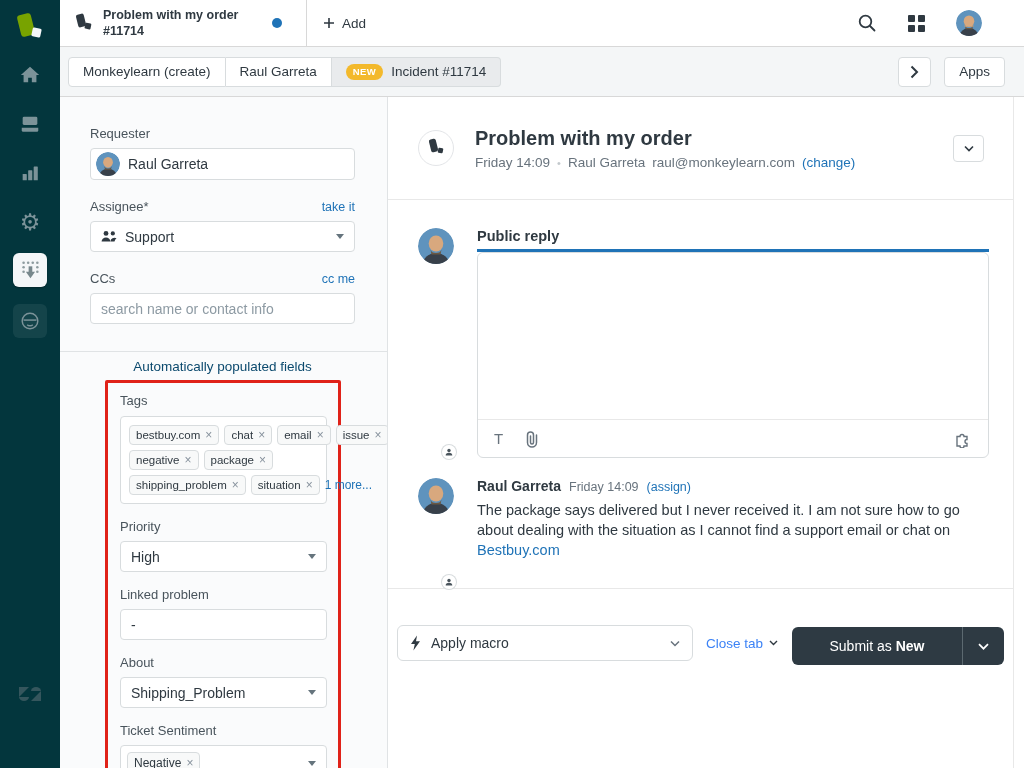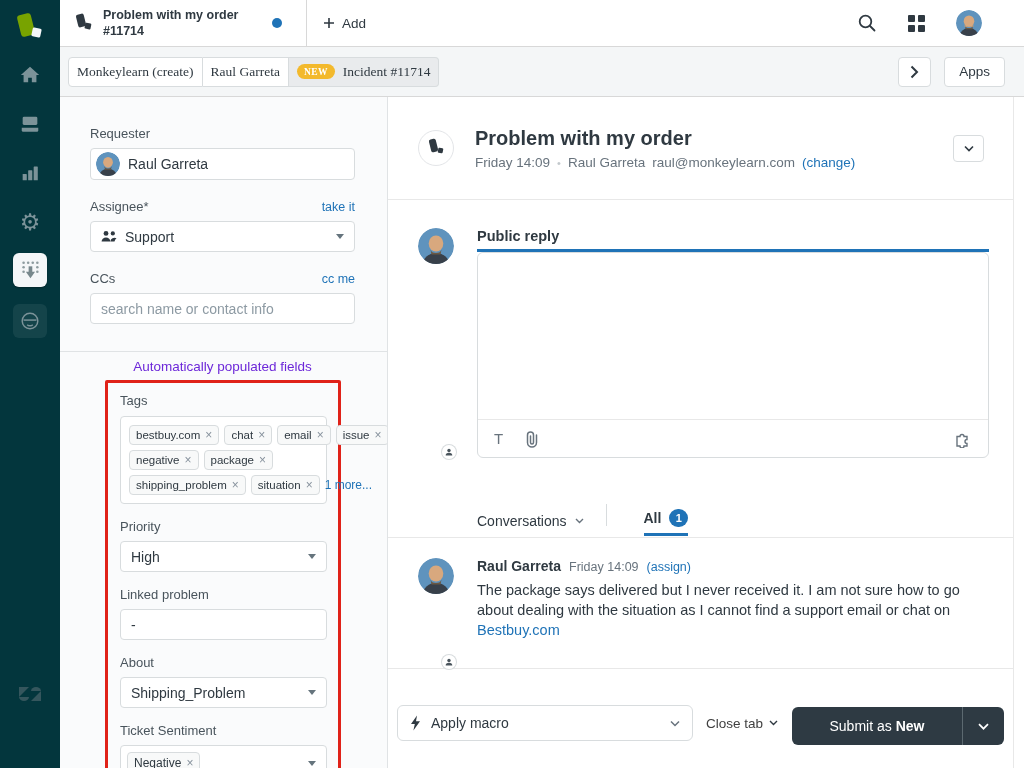--- a/index.html
+++ b/index.html
@@ -43,21 +43,21 @@
   .avatar svg { display:block; }
   .avatar.sz26 { width:26px; height:26px; }
   .avatar.sz24 { width:24px; height:24px; }
   .avatar.sz36 { width:36px; height:36px; }
   .avatar-wrap { position:relative; flex:none; }
   .mini-badge { position:absolute; right:-2px; bottom:-1px; width:14px; height:14px; background:#fff; border-radius:50%;
     display:flex; align-items:center; justify-content:center; box-shadow:0 0 0 1px #d8dcde; }
 
   
   .crumbbar { height:50px; background:#f4f6f7; border-bottom:1px solid #d8d8d8; display:flex; align-items:center; padding:0 19px 0 8px; flex:none; }
-  .crumb { height:30px; background:#fff; border:1px solid #d8dcde; display:flex; align-items:center; padding:0 8px; font-size:13.5px; cursor:pointer; color:#2f3941;font-family:Liberation Serif, serif; }
+  .crumb { height:30px; background:#fff; border:1px solid #d8dcde; display:flex; align-items:center; padding:0 14px; font-size:13.5px; cursor:pointer; color:#2f3941; }
   .crumb:first-child { border-radius:4px 0 0 4px; }
   .crumb + .crumb { border-left:none; }
   .crumb.active { background:#e9ebed; border-radius:0 4px 4px 0; gap:8px; }
   .new-badge { background:#f3b92c; color:#fff; font-size:9.5px; font-weight:bold; padding:2.5px 7px; border-radius:9px; letter-spacing:.4px; }
   .crumb-right { margin-left:auto; display:flex; gap:13px; }
   .ghost-btn { height:30px; background:#fff; border:1px solid #d8dcde; border-radius:4px; display:flex; align-items:center; justify-content:center; font-size:13.5px; cursor:pointer; color:#2f3941; }
   .ghost-btn.sq { width:33px; }
   .ghost-btn.apps { padding:0 14px; }
 
   
@@ -71,21 +71,21 @@
   .plink { font-size:12.5px; color:#1f73b7; cursor:pointer;margin-left:17px; }
   .field { height:31px; background:#fff; border:1px solid #d8dcde; border-radius:4px; display:flex; align-items:center; padding:0 10px; font-size:14px; color:#2f3941; width:100%; cursor:pointer; }
   .field .caret { margin-left:auto; }
   .caret { width:0; height:0; border-left:4.5px solid transparent; border-right:4.5px solid transparent; border-top:5px solid #65747d; flex:none; }
   .req-field { gap:8px; padding-left:5px; height:32px; }
   .mt-req { margin-top:29px; }
   .mt-blk { margin-top:19px; }
   input.field { cursor:text; }
   input.field::placeholder { color:#8d9aa3; opacity:1; }
   .props-divider { border-top:1px solid #e0e3e5; margin:27px -32px 0 -30px; }
-  .annotation { color:#6d28d9; font-size:13.5px; text-align:center; margin-top:7px; font-weight:400; }
+  .annotation { color:#0c4a6e; font-size:13.5px; text-align:center; margin-top:7px; font-weight:400; }
   .redbox { border:3px solid #e02219; border-radius:2px; margin:6px 14px 0 15px; padding:10px 11px 14px 12px; }
   .tags-box { background:#fff; border:1px solid #d8dcde; border-radius:4px; padding:8px; margin-top:8px; display:flex; flex-direction:column; gap:5px; }
   .tag-row { display:flex; gap:5px; align-items:center; }
   .tag { display:inline-flex; align-items:center; gap:5px; background:#f8f9f9; border:1px solid #d8dcde; border-radius:4px; padding:3px 6px; font-size:11.5px; color:#2f3941; cursor:pointer; white-space:nowrap; }
   .tag-x { color:#87929d; font-size:12px; line-height:1; cursor:pointer; }
   .more-link { color:#1f73b7; font-size:12px; cursor:pointer; white-space:nowrap; }
   .two-col { display:flex; gap:19px; }
   .two-col .c1 { width:120px; flex:none; }
   .two-col .c2 { flex:1; }
   .mt16 { margin-top:15px; }
@@ -125,21 +125,21 @@
   .msg-head { display:flex; align-items:baseline; gap:8px; }
   .msg-author { font-size:14px; font-weight:bold; }
   .msg-time { font-size:12.5px; color:#68737d; }
   .msg-link { font-size:12.5px; color:#1f73b7; cursor:pointer; }
   .msg-body { font-size:14.5px; line-height:20px; margin-top:6px; color:#2f3941; max-width:508px; }
   .msg-body a { color:#1f73b7; text-decoration:none; cursor:pointer; }
 
   .footer { border-top:1px solid #e8e8e8; height:100px; padding:9px 9px 0 9px; display:flex; align-items:center; flex:none; }
   .macro-select { width:296px; height:36px; border:1px solid #d8dcde; border-radius:6px; background:#fff; display:flex; align-items:center; gap:10px; padding:0 12px; font-size:14px; cursor:pointer; }
   .macro-select .chv { margin-left:auto; }
-  .closetab { display:flex; align-items:center; gap:6px; font-size:13.5px; margin-left:13px; height:36px; cursor:pointer; color:#404040; }
+  .closetab { display:flex; align-items:center; gap:6px; font-size:13.5px; margin-left:13px; height:36px; cursor:pointer; color:#3b82f6; }
   .submit-group { margin-left:auto; display:flex; height:38px; margin-top:6px; }
   .submit-main { background:#2e3a43; color:#fff; border:none; border-radius:6px 0 0 6px; width:170px; font-size:14px; display:flex; align-items:center; justify-content:center; gap:4px; cursor:pointer; font-family:inherit; }
   .submit-main b { font-weight:bold; }
   .submit-caret { background:#2e3a43; border-left:1px solid #5c6970; border-radius:0 6px 6px 0; width:42px; display:flex; align-items:center; justify-content:center; cursor:pointer; }
   .rstrip { width:10px; background:#fff; flex:none; }
   svg { display:block; }
 </style>
 </head>
 <body>
 
@@ -443,33 +443,20 @@
                 <span class="ct-icon ct-right">
                   <svg width="18" height="18" viewBox="0 0 18 18" fill="none" stroke="#68737d" stroke-width="1.4">
                       <path d="M3,6.5 h3 a2,2 0 1 1 4,0 h3 v3 a2,2 0 1 0 0,4 v2.5 h-3 a2,2 0 1 1 -4,0 H3 Z"></path>
                     </svg>
                 </span>
               </div>
             </div>
           </div>
         </div>
 
-        <div class="conv-row">
-          <div class="conv-dd">
-            <span>Conversations</span>
-            <svg width="9" height="6" viewBox="0 0 9 6" fill="none" stroke="#68737d" stroke-width="1.4">
-                <path d="M1,1 L4.5,4.5 L8,1"></path>
-              </svg>
-          </div>
-          <div class="vdiv"></div>
-          <div class="all-tab">
-            <span>All</span>
-            <span class="count-badge">1</span>
-          </div>
-        </div>
 
         <div class="message">
           <div class="avatar-wrap">
             <div class="avatar sz36">
               <svg width="36" height="36" viewBox="0 0 36 36">
                   <circle cx="18" cy="18" r="18" fill="#5f93bd"></circle>
                   <ellipse cx="18" cy="15.5" rx="7.3" ry="8" fill="#d8a87e"></ellipse>
                   <path d="M5,36 a13,11 0 0 1 26,0 Z" fill="#38404a"></path>
                   <path d="M12.5,21.5 a5.6,4.4 0 0 0 11,0 l-1,5 h-9 Z" fill="#6b5742"></path>
                 </svg>

